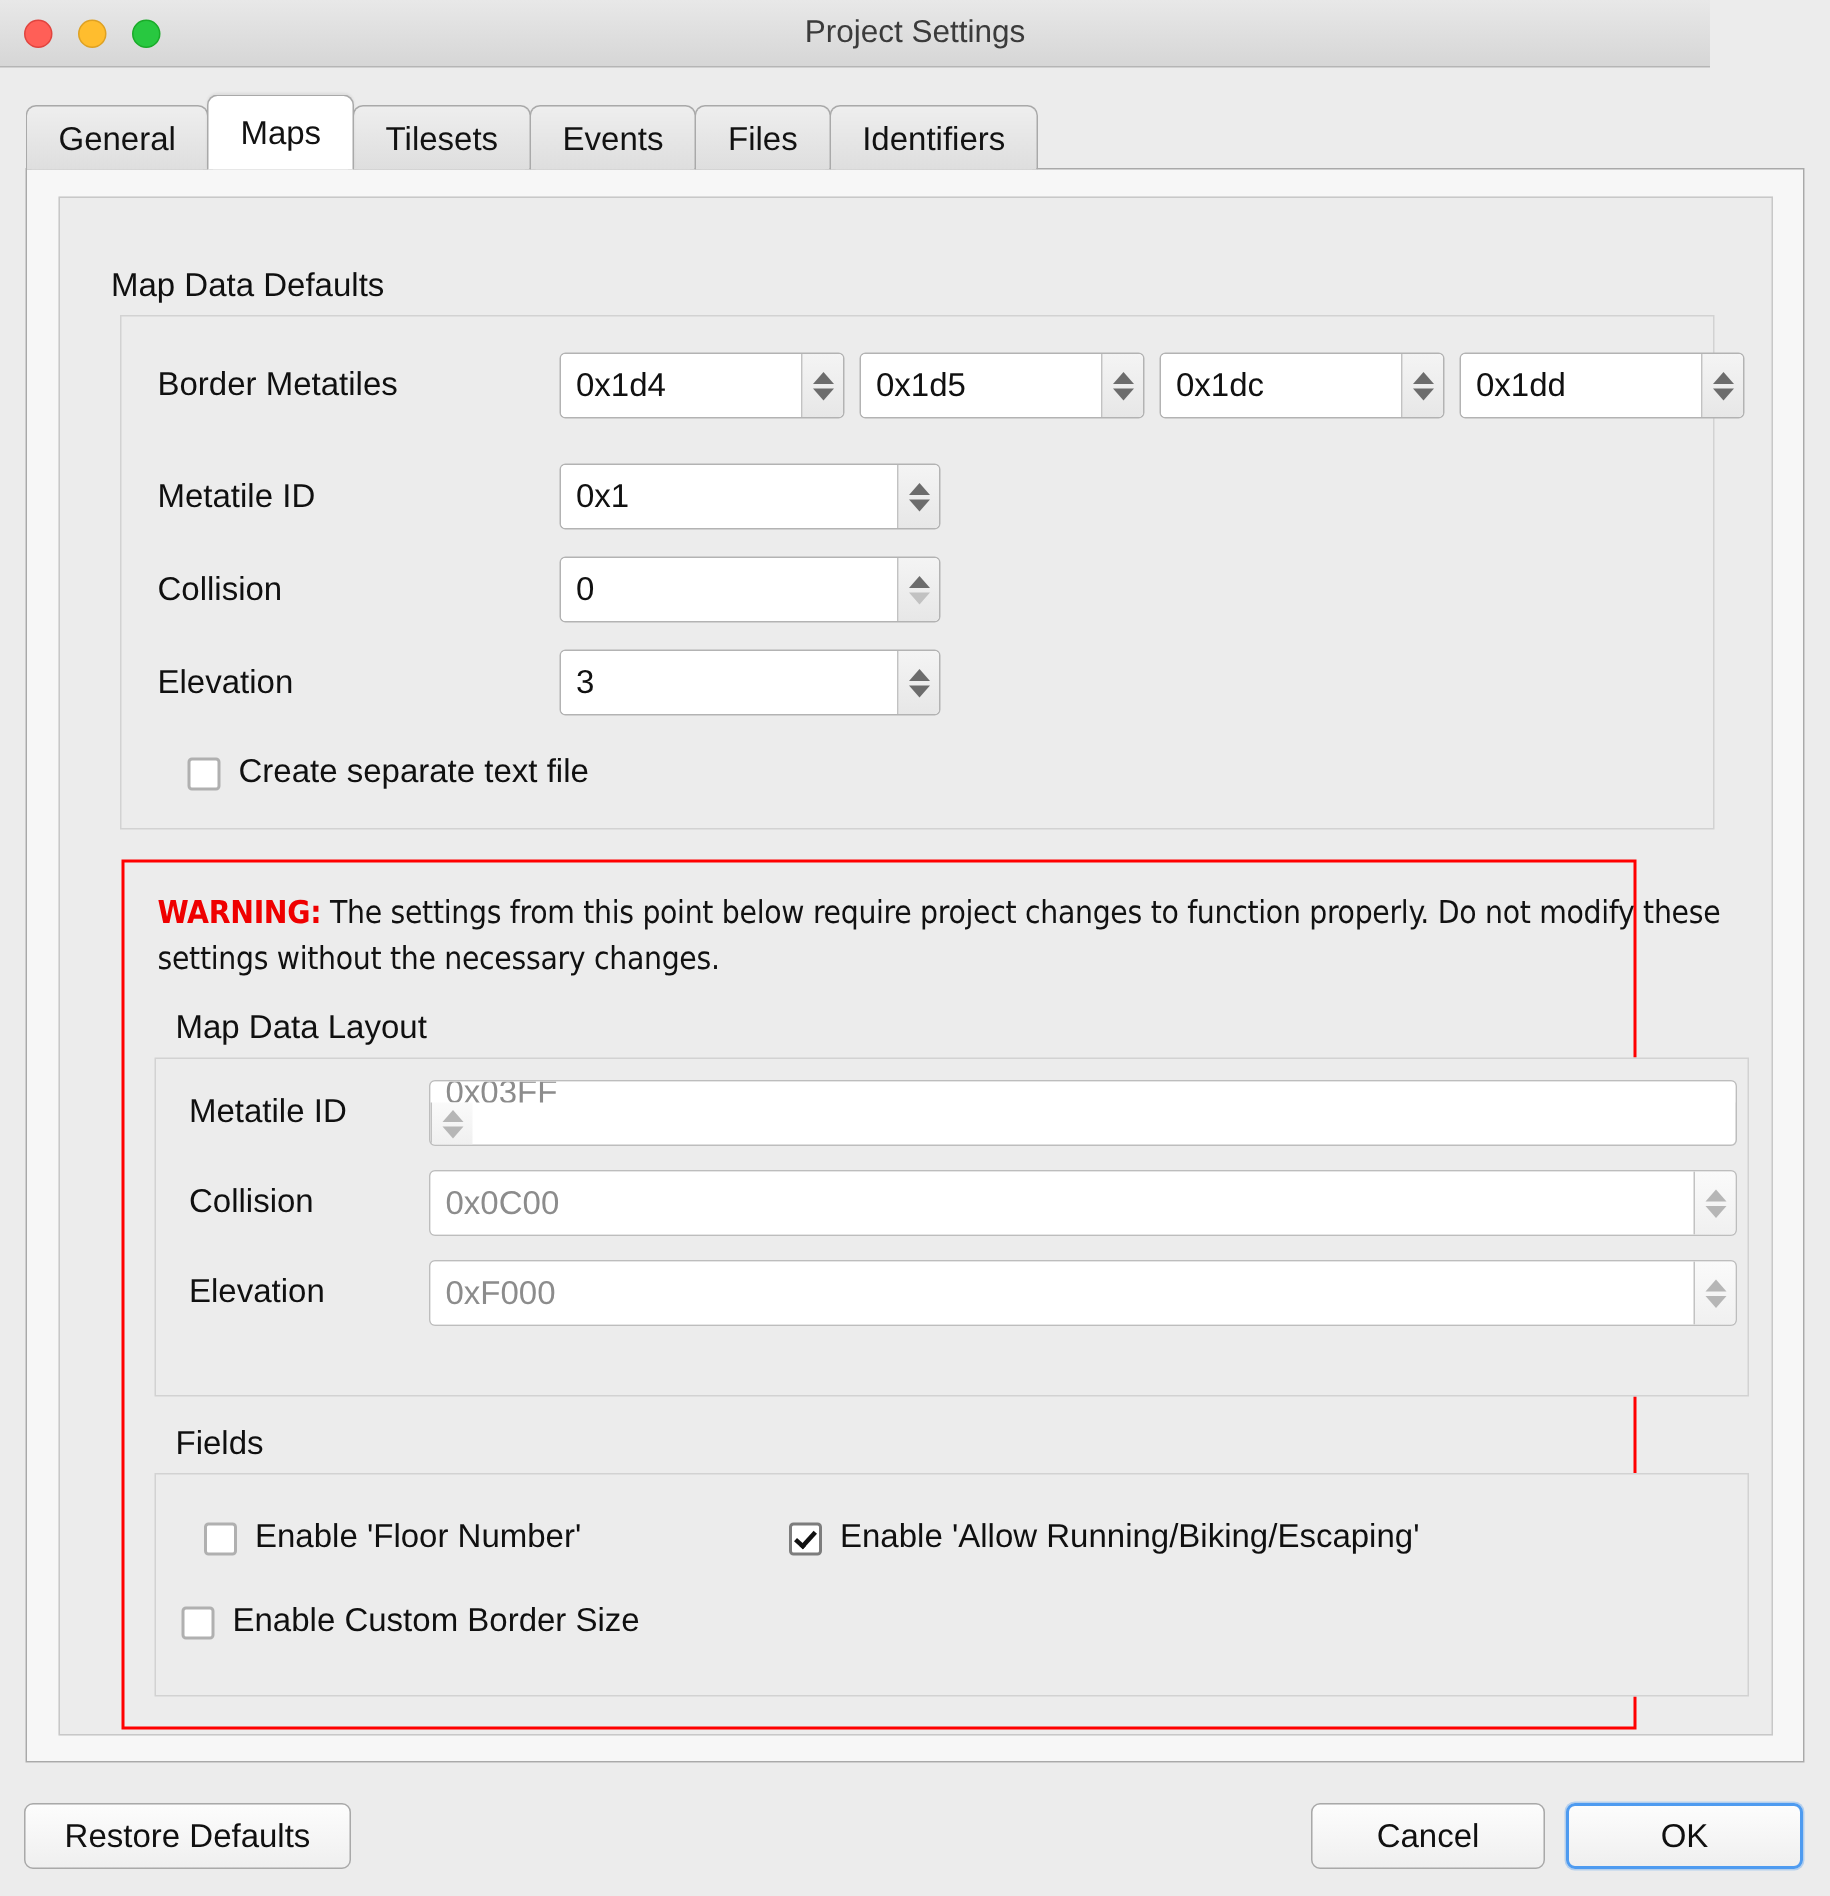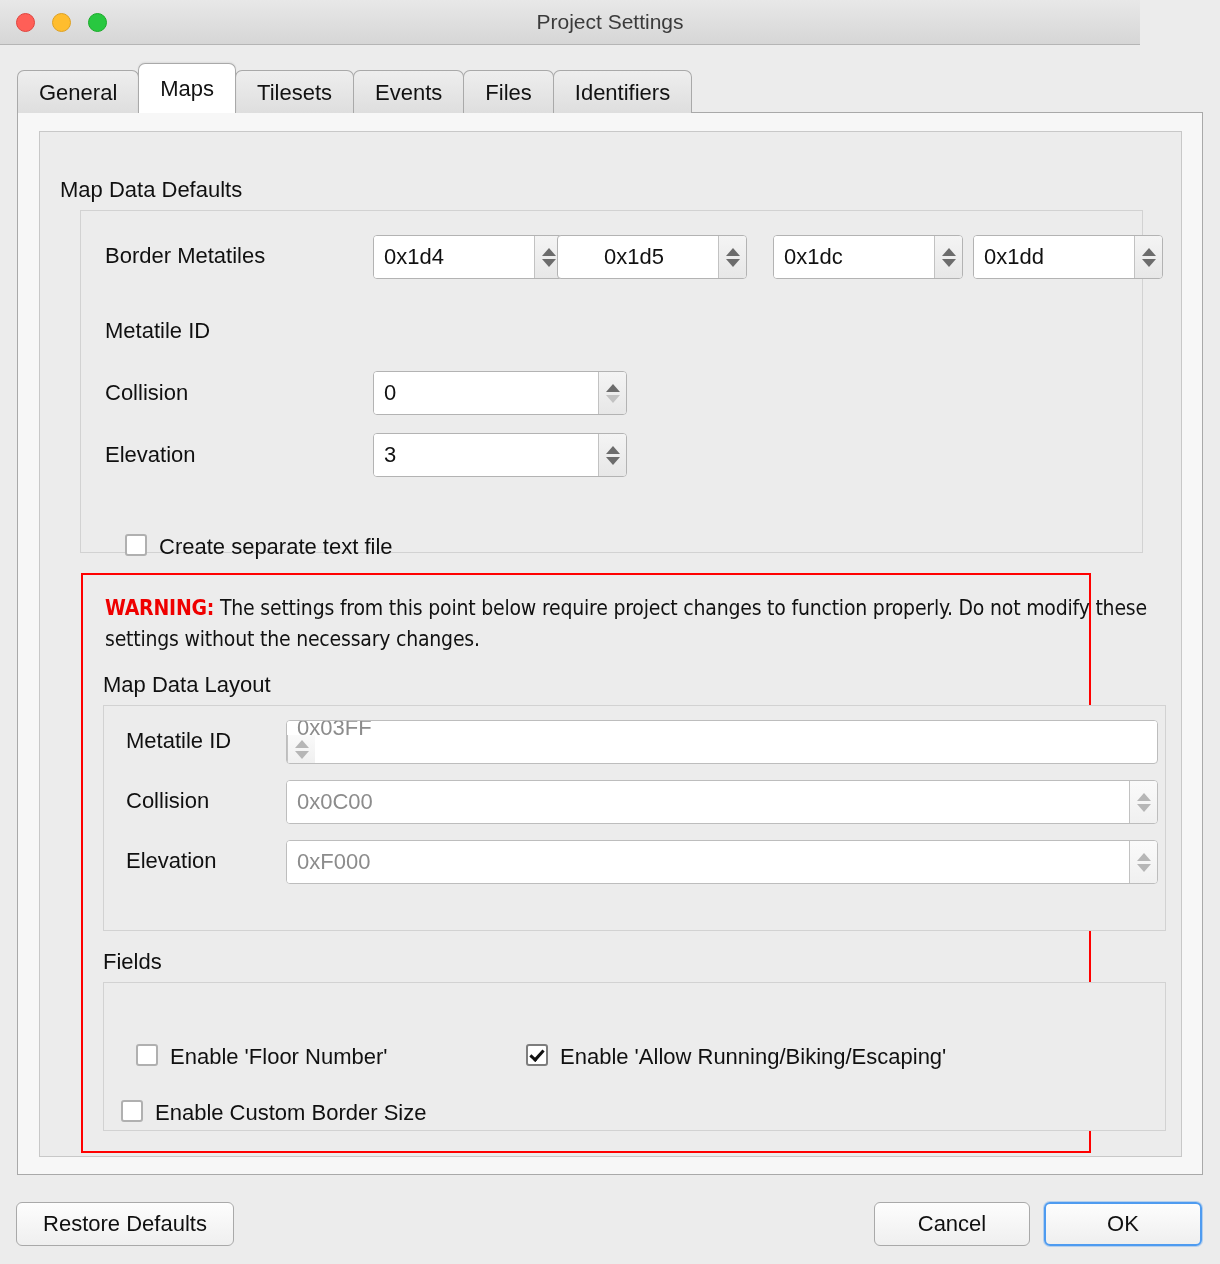--- a/index.html
+++ b/index.html
@@ -99,20 +99,21 @@
     width: 1143px; height: 1026px;
     background: #ececec;
     border: 1px solid #c8c8c8;
     box-sizing: border-box;
   }
 
   .section-title {
     position: absolute;
     font-size: 22px;
     color: #101010;
+    margin-left: 14px;
   }
 
   
   .frame {
     position: absolute;
     background: #ececec;
     border: 1px solid #d2d2d2;
     box-sizing: border-box;
   }
 
@@ -170,24 +171,23 @@
   .arrow-up   { border-bottom: 8px solid #6c6c6c; }
   .arrow-down { border-top: 8px solid #6c6c6c; }
   .spin.dim .arrow-up   { border-bottom-color: #b6b6b6; }
   .spin.dim .arrow-down { border-top-color: #b6b6b6; }
   .spin .btns.minlow .arrow-down { border-top-color: #c2c2c2; }
 
   
   .cbrow {
     position: absolute;
     display: flex;
-    align-items: flex-start;
+    align-items: flex-end;
     gap: 12px;
     white-space: nowrap;
-    margin-top: 33px;
   }
   .cbox {
     width: 22px; height: 22px;
     background: #ffffff;
     border: 2px solid #b0b0b0;
     border-radius: 3px;
     box-sizing: border-box;
     position: relative;
     flex: 0 0 22px;
   }
@@ -286,21 +286,21 @@
       <div class="field-label" style="left:24px; top:32px;">Border Metatiles</div>
 
       <div class="spin" style="left:292px; top:24px; width:190px;">
         <div class="val">0x1d4</div>
         <div class="btns">
           <div class="arrow-up"></div>
           <div class="arrow-down"></div>
         </div>
       </div>
 
-      <div class="spin" style="left:476px; top:24px; width:190px;padding-left:36px;">
+      <div class="spin" style="left:492px; top:24px; width:190px;">
         <div class="val">0x1d5</div>
         <div class="btns">
           <div class="arrow-up"></div>
           <div class="arrow-down"></div>
         </div>
       </div>
 
       <div class="spin" style="left:692px; top:24px; width:190px;">
         <div class="val">0x1dc</div>
         <div class="btns">
@@ -311,20 +311,27 @@
 
       <div class="spin" style="left:892px; top:24px; width:190px;">
         <div class="val">0x1dd</div>
         <div class="btns">
           <div class="arrow-up"></div>
           <div class="arrow-down"></div>
         </div>
       </div>
 
       <div class="field-label" style="left:24px; top:107px;">Metatile ID</div>
+      <div class="spin" style="left:292px; top:98px; width:254px;">
+        <div class="val">0x1</div>
+        <div class="btns">
+          <div class="arrow-up"></div>
+          <div class="arrow-down"></div>
+        </div>
+      </div>
 
       <div class="field-label" style="left:24px; top:169px;">Collision</div>
       <div class="spin" style="left:292px; top:160px; width:254px;">
         <div class="val">0</div>
         <div class="btns minlow">
           <div class="arrow-up"></div>
           <div class="arrow-down"></div>
         </div>
       </div>
 

